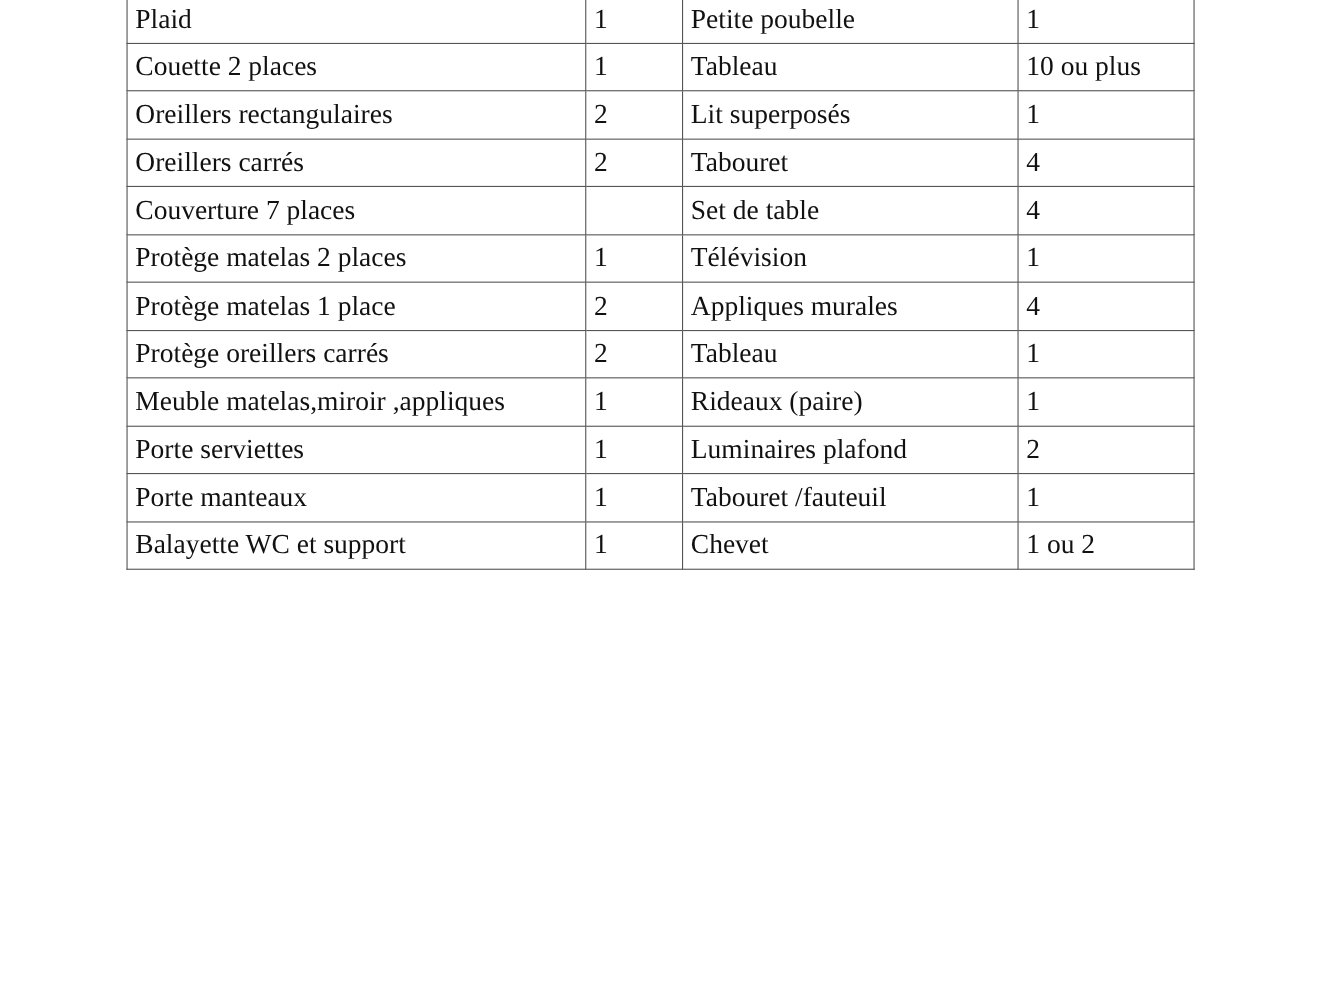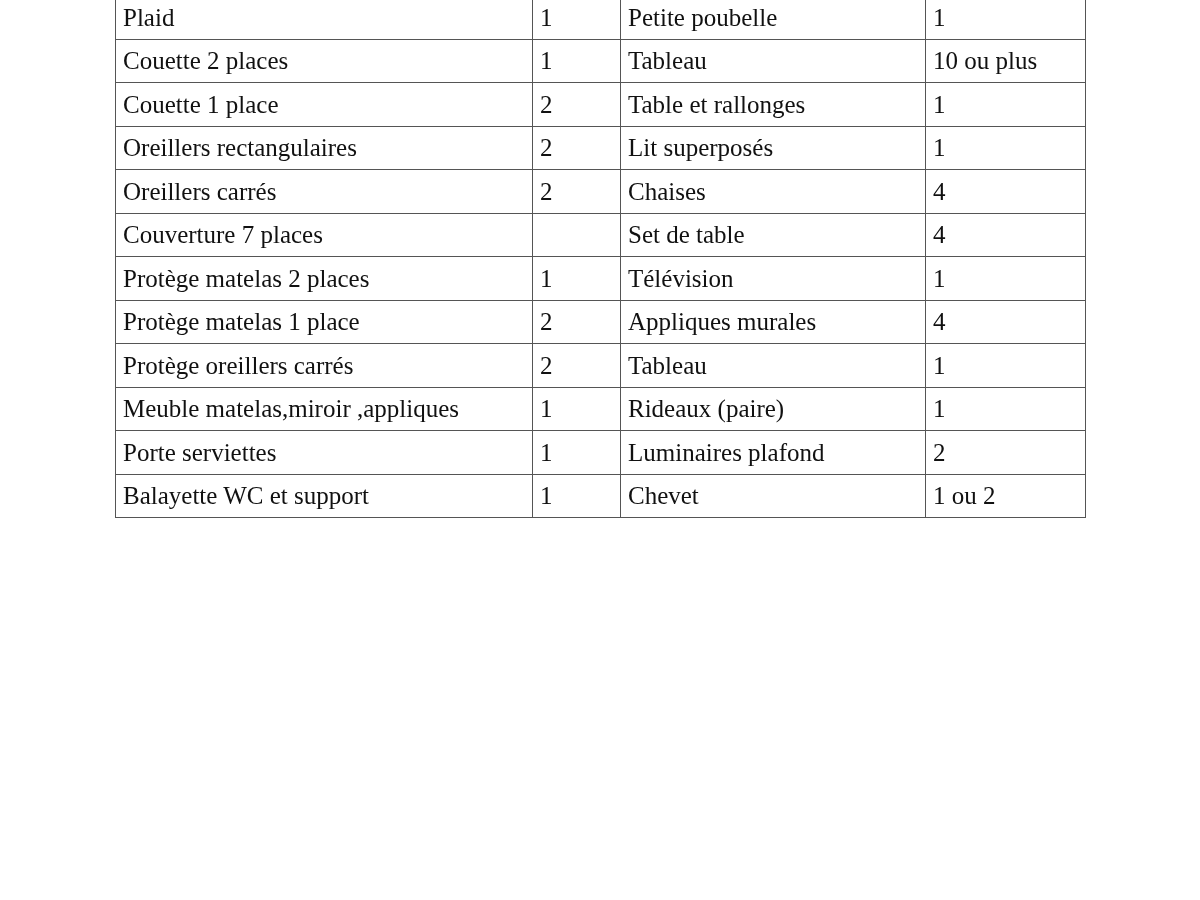--- a/index.html
+++ b/index.html
@@ -63,35 +63,29 @@
           <td>Petite poubelle</td>
           <td>1</td>
         </tr>
         <tr>
           <td>Couette 2 places</td>
           <td>1</td>
           <td>Tableau</td>
           <td>10 ou plus</td>
         </tr>
         <tr>
-          <td>Couette 1 place</td>
-          <td>2</td>
-          <td>Table et rallonges</td>
-          <td>1</td>
-        </tr>
-        <tr>
           <td>Oreillers rectangulaires</td>
           <td>2</td>
           <td>Lit superposés</td>
           <td>1</td>
         </tr>
         <tr>
           <td>Oreillers carrés</td>
           <td>2</td>
-          <td>Chaises</td>
+          <td>Tabouret</td>
           <td>4</td>
         </tr>
         <tr>
           <td>Couverture 7 places</td>
           <td></td>
           <td>Set de table</td>
           <td>4</td>
         </tr>
         <tr>
           <td>Protège matelas 2 places</td>
@@ -117,20 +111,26 @@
           <td>Rideaux (paire)</td>
           <td>1</td>
         </tr>
         <tr>
           <td>Porte serviettes</td>
           <td>1</td>
           <td>Luminaires plafond</td>
           <td>2</td>
         </tr>
         <tr>
+          <td>Porte manteaux</td>
+          <td>1</td>
+          <td>Tabouret /fauteuil</td>
+          <td>1</td>
+        </tr>
+        <tr>
           <td>Balayette WC et support</td>
           <td>1</td>
           <td>Chevet</td>
           <td>1 ou 2</td>
         </tr>
       </tbody>
   </table>
 </div>
 
 </body></html>

